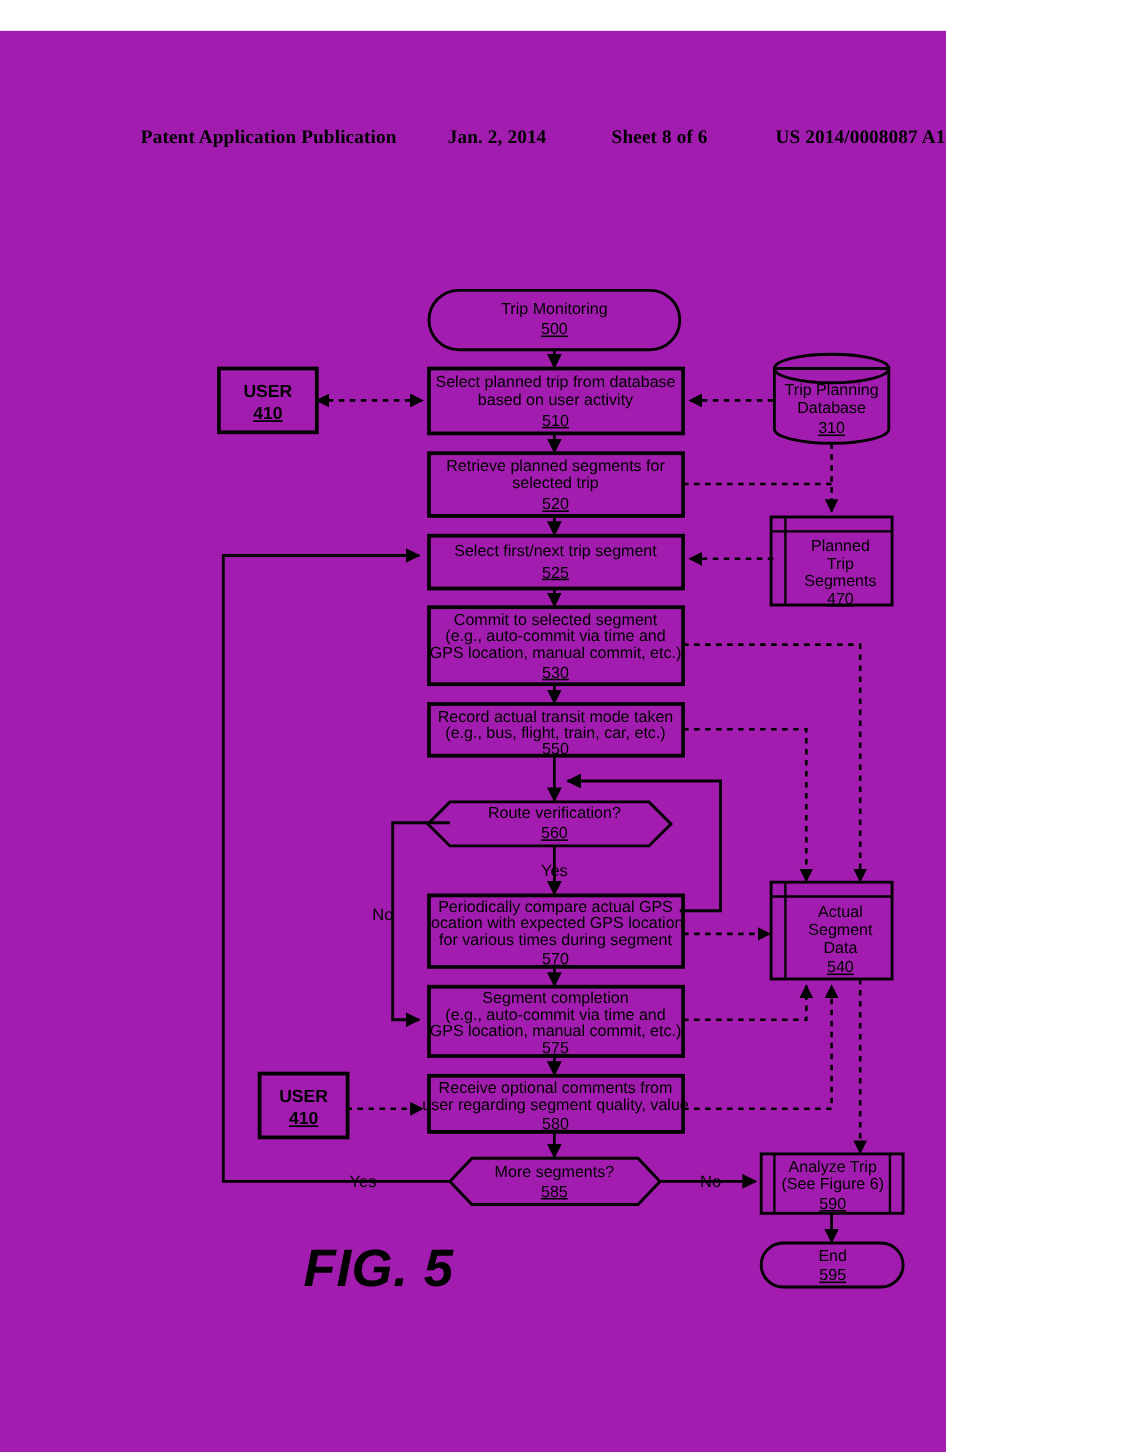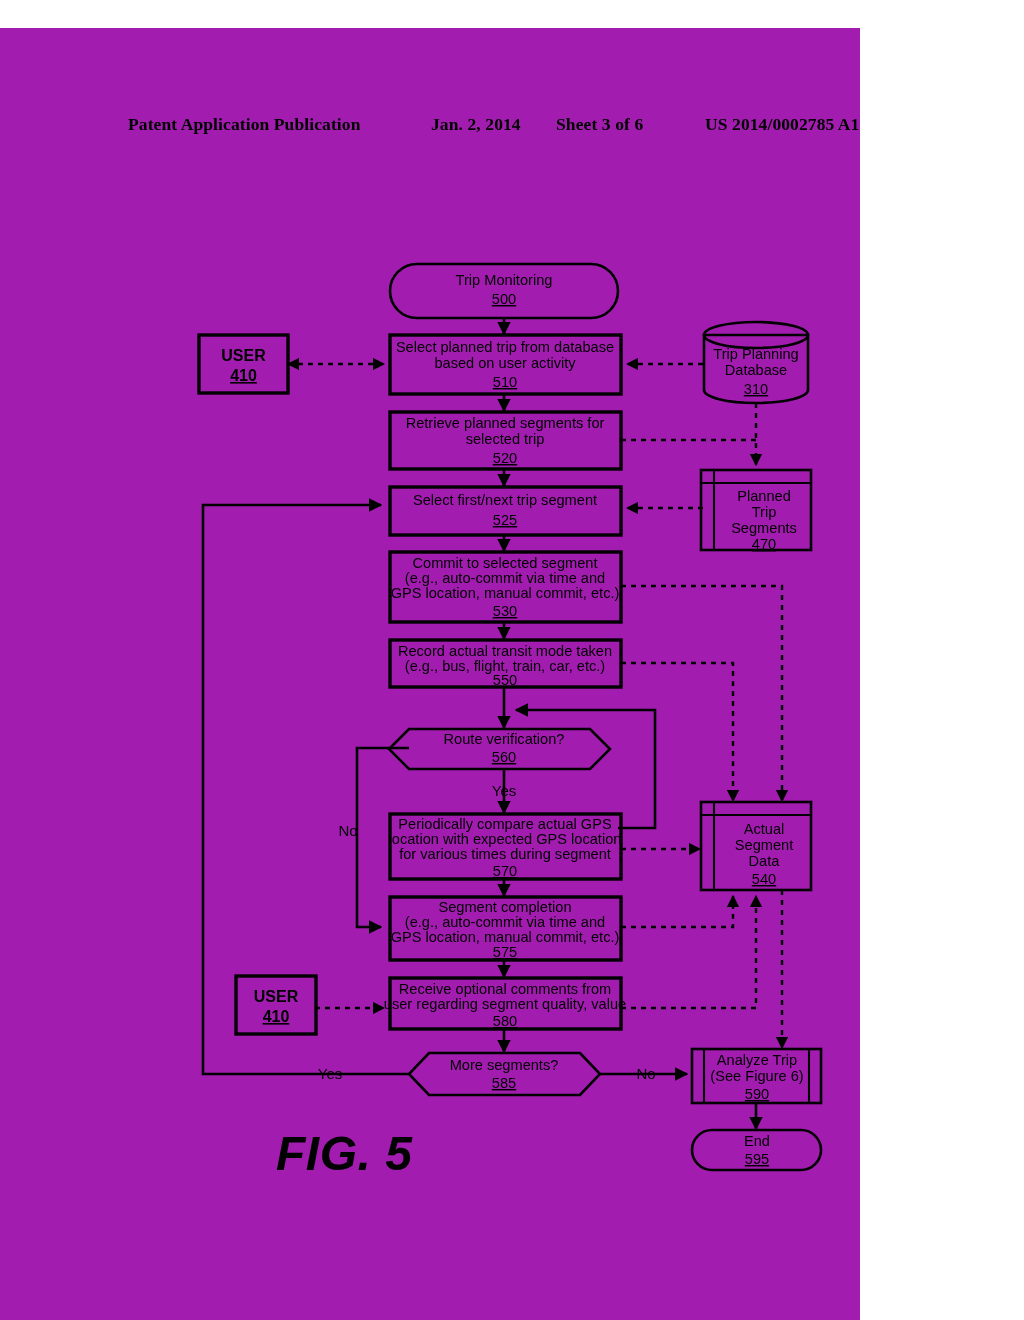--- a/index.html
+++ b/index.html
@@ -32,21 +32,21 @@
     height: 28px;
     display: flex;
     align-items: baseline;
     font-family: "Liberation Serif", serif;
     font-weight: bold;
     font-size: 17.5px;
     letter-spacing: 0.1px;
     white-space: nowrap;
   }
   #doc-header .h-pub   { position: absolute; left: 128px; top: 0; }
-  #doc-header .h-date  { position: absolute; left: 431px; top: 0; }
+  #doc-header .h-date  { position: absolute; left: 407px; top: 0; }
   #doc-header .h-sheet { position: absolute; left: 556px; top: 0; }
   #doc-header .h-num   { position: absolute; left: 705px; top: 0; }
 
   
   #fig-label {
     position: absolute;
     left: 276px;
     top: 1098px;
     font-family: "Liberation Sans", sans-serif;
     font-style: italic;
@@ -105,22 +105,22 @@
   }
 </style>
 </head>
 <body>
 
 <div id="page">
 
   <div id="doc-header">
     <span class="h-pub">Patent Application Publication</span>
     <span class="h-date">Jan. 2, 2014</span>
-    <span class="h-sheet">Sheet 3 of 6</span>
-    <span class="h-num">US 2014/0002785 A1</span>
+    <span class="h-sheet">Sheet 8 of 6</span>
+    <span class="h-num">US 2014/0008087 A1</span>
   </div>
 
   <div id="fig-label">FIG. 5</div>
 
   <svg id="flow" width="1024" height="1320" viewBox="0 0 1024 1320" xmlns="http://www.w3.org/2000/svg">
     <defs>
       <marker id="arrow" viewBox="0 0 10 10" refX="9" refY="5" markerWidth="5.2" markerHeight="5.2" orient="auto-start-reverse">
         <path d="M 0 0 L 10 5 L 0 10 z" fill="#000000"></path>
       </marker>
       <marker id="arrowd" viewBox="0 0 10 10" refX="9" refY="5" markerWidth="5.2" markerHeight="5.2" orient="auto-start-reverse">

